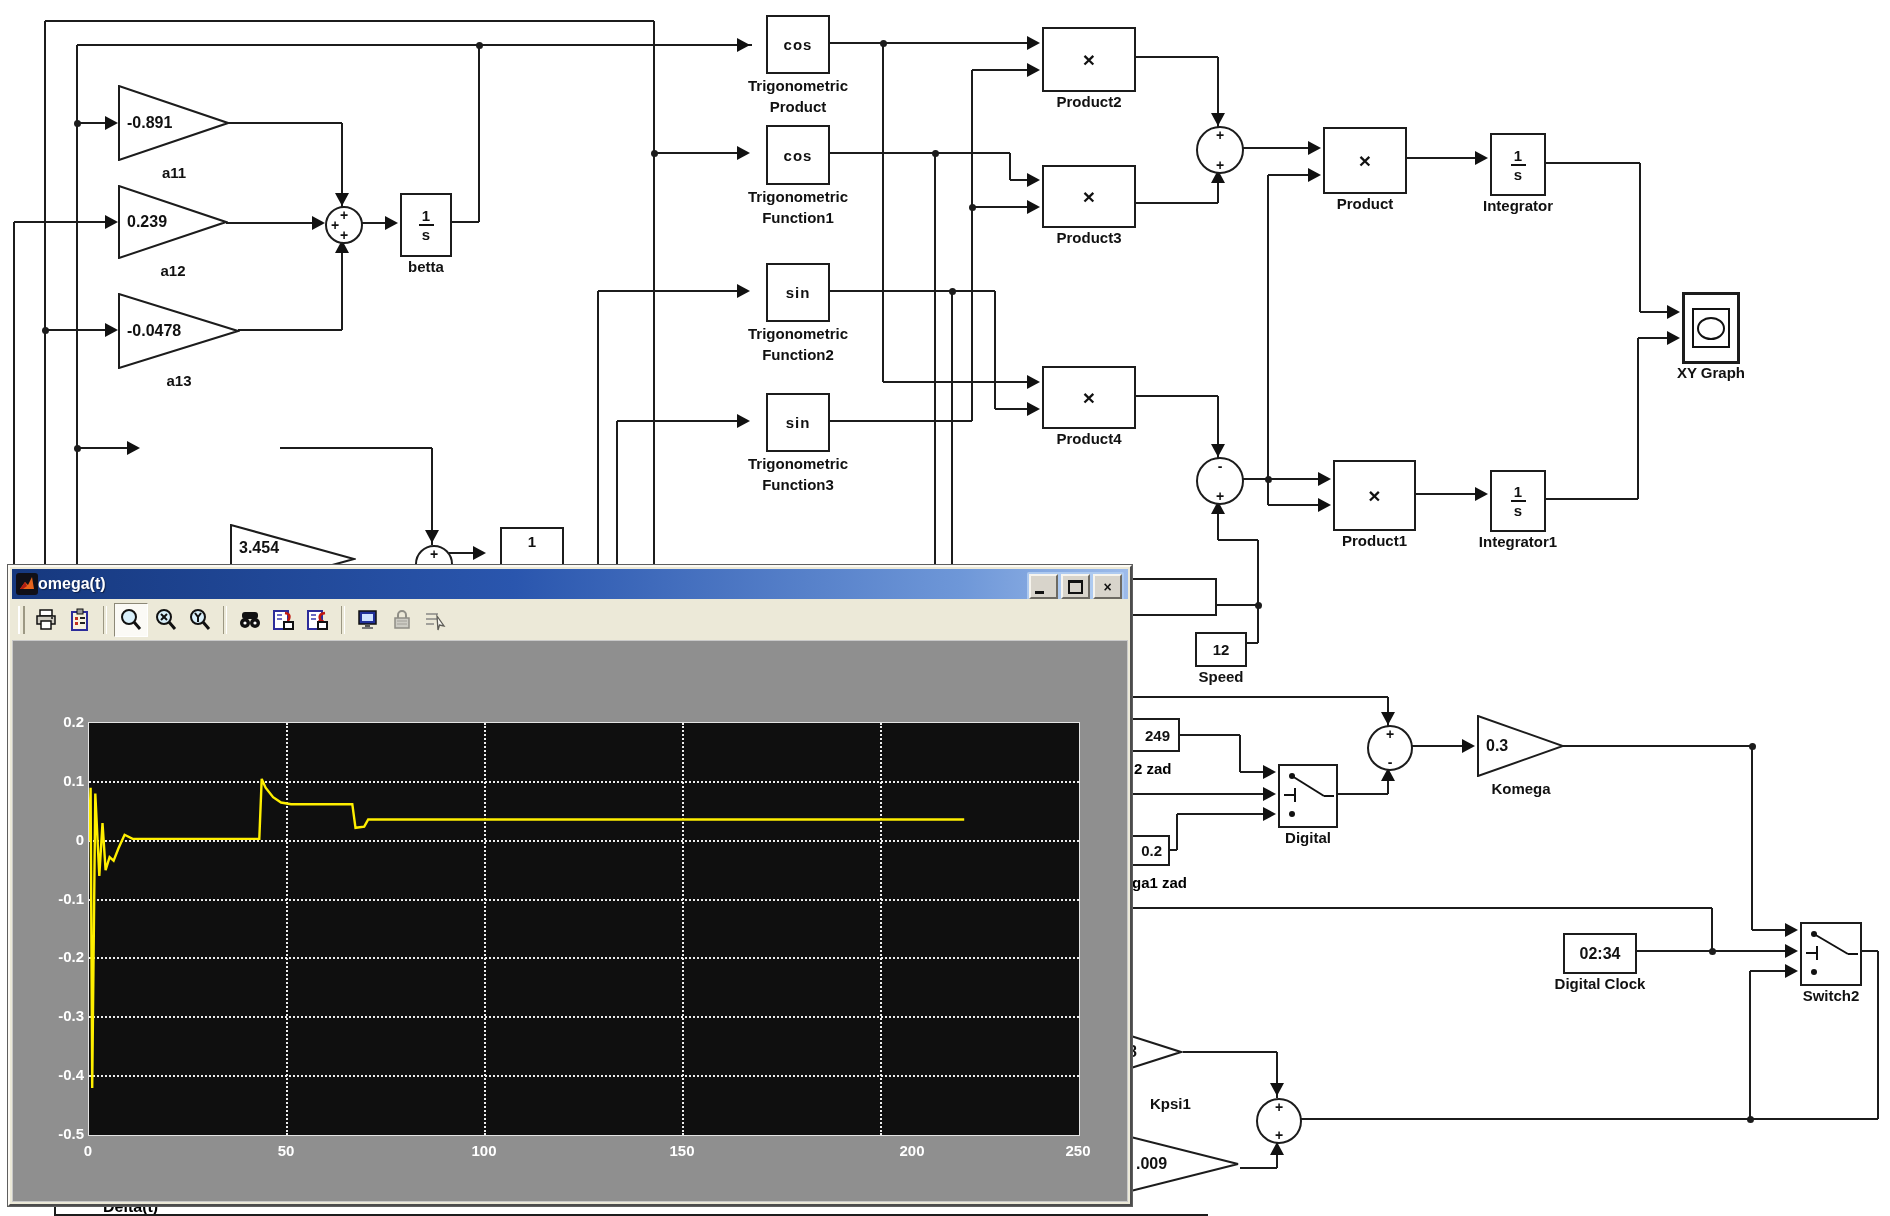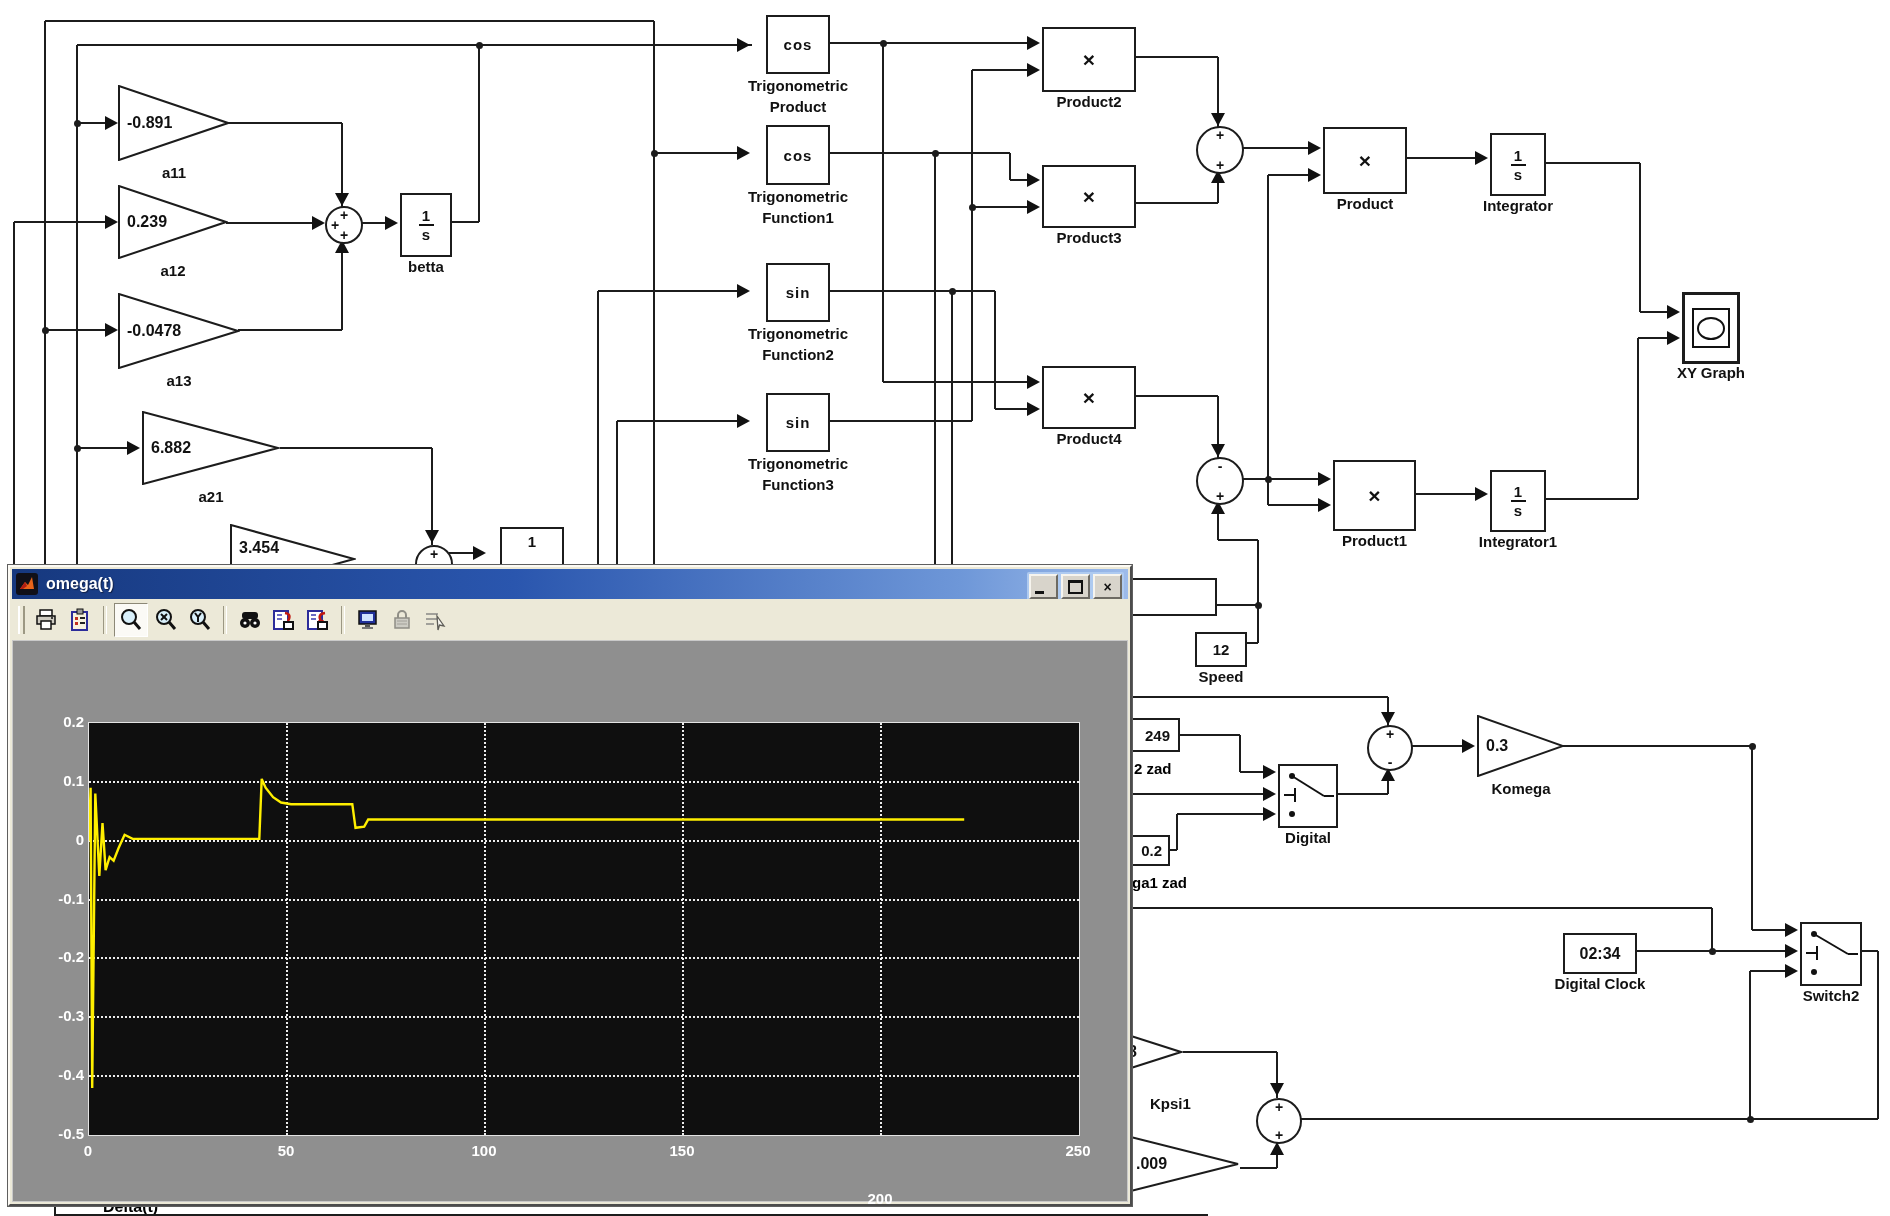--- a/index.html
+++ b/index.html
@@ -32,21 +32,21 @@
   .trigfn{font-size:15px;font-weight:bold;letter-spacing:1px}
   .tl2{line-height:21px}
   
   #scope-win{position:absolute;left:8px;top:565px;width:1120px;height:637px;z-index:10;
              background:#ece9d8;border:2px solid;border-color:#fdfbf5 #4c4c4c #4c4c4c #fdfbf5;
              box-shadow:0 0 0 1px #5f5f5f}
   #titlebar{position:absolute;left:2px;top:2px;right:2px;height:30px;
             background:linear-gradient(90deg,#16387e 0%,#2a56ae 45%,#6e97d8 85%,#9dbbea 100%);
             display:flex;align-items:center}
   #title-icon{width:22px;height:22px;margin-left:4px;background:#101018;border-radius:3px;flex:0 0 auto}
-  #title-text{color:#fff;font-size:16px;font-weight:bold;margin-left:8px;
+  #title-text{color:#fff;font-size:16px;font-weight:bold;
               text-shadow:1px 1px 1px #102048}
   #winbtns{position:absolute;right:4px;top:3px;display:flex;gap:3px;background:#aecaf0;
            padding:2px;border-radius:2px}
   .wbtn{width:25px;height:21px;background:#d8d4cb;border:2px solid;cursor:default;
         border-color:#f6f4ee #6d6a63 #6d6a63 #f6f4ee;position:relative;
         font-size:14px;font-weight:bold;color:#111;display:flex;align-items:center;justify-content:center}
   .minbar{position:absolute;left:4px;bottom:3px;width:9px;height:3px;background:#111}
   .maxbox{width:11px;height:9px;border:2px solid #111;border-top-width:3px}
   #toolbar{position:absolute;left:2px;top:32px;right:2px;height:41px;background:#ece9d8;
            border-bottom:1px solid #a8a393;display:flex;align-items:center}
@@ -84,27 +84,20 @@
       </svg>
     <span class="gv">0.239</span>
     <div class="blab">a12</div>
   </div>
   <div class="gain" style="left:118px;top:293px">
     <svg width="122" height="76">
         <polygon points="1,1 1,75 120,38" fill="#fff" stroke="#1c1c1c" stroke-width="2"></polygon>
       </svg>
     <span class="gv">-0.0478</span>
     <div class="blab">a13</div>
-  </div>
-  <div class="gain" style="left:142px;top:411px">
-    <svg width="138" height="74">
-        <polygon points="1,1 1,73 136,37" fill="#fff" stroke="#1c1c1c" stroke-width="2"></polygon>
-      </svg>
-    <span class="gv">6.882</span>
-    <div class="blab">a21</div>
   </div>
   <div class="gain" style="left:230px;top:524px">
     <svg width="126" height="70">
         <polygon points="1,1 1,69 124,35" fill="#fff" stroke="#1c1c1c" stroke-width="2"></polygon>
       </svg>
     <span class="gv" style="top:24px">3.454</span>
   </div>
   <div class="gain" style="left:1477px;top:715px">
     <svg width="88" height="62">
         <polygon points="1,1 1,61 86,31" fill="#fff" stroke="#1c1c1c" stroke-width="2"></polygon>
@@ -574,15 +567,15 @@
     <div class="ytick" style="top: 499.143px;">-0.4</div>
     <div class="ytick" style="top: 558px;">-0.5</div>
     <div class="xtick" style="left: 46px;">0</div>
     <div class="gl-v" style="left: 276px;"></div>
     <div class="xtick" style="left: 244px;">50</div>
     <div class="gl-v" style="left: 474px;"></div>
     <div class="xtick" style="left: 442px;">100</div>
     <div class="gl-v" style="left: 672px;"></div>
     <div class="xtick" style="left: 640px;">150</div>
     <div class="gl-v" style="left: 870px;"></div>
-    <div class="xtick" style="left: 838px; margin-top: 48px;">200</div>
+    <div class="xtick" style="left: 870px;">200</div>
     <div class="xtick" style="left: 1036px;">250</div>
   </div>
 
 </body></html>

